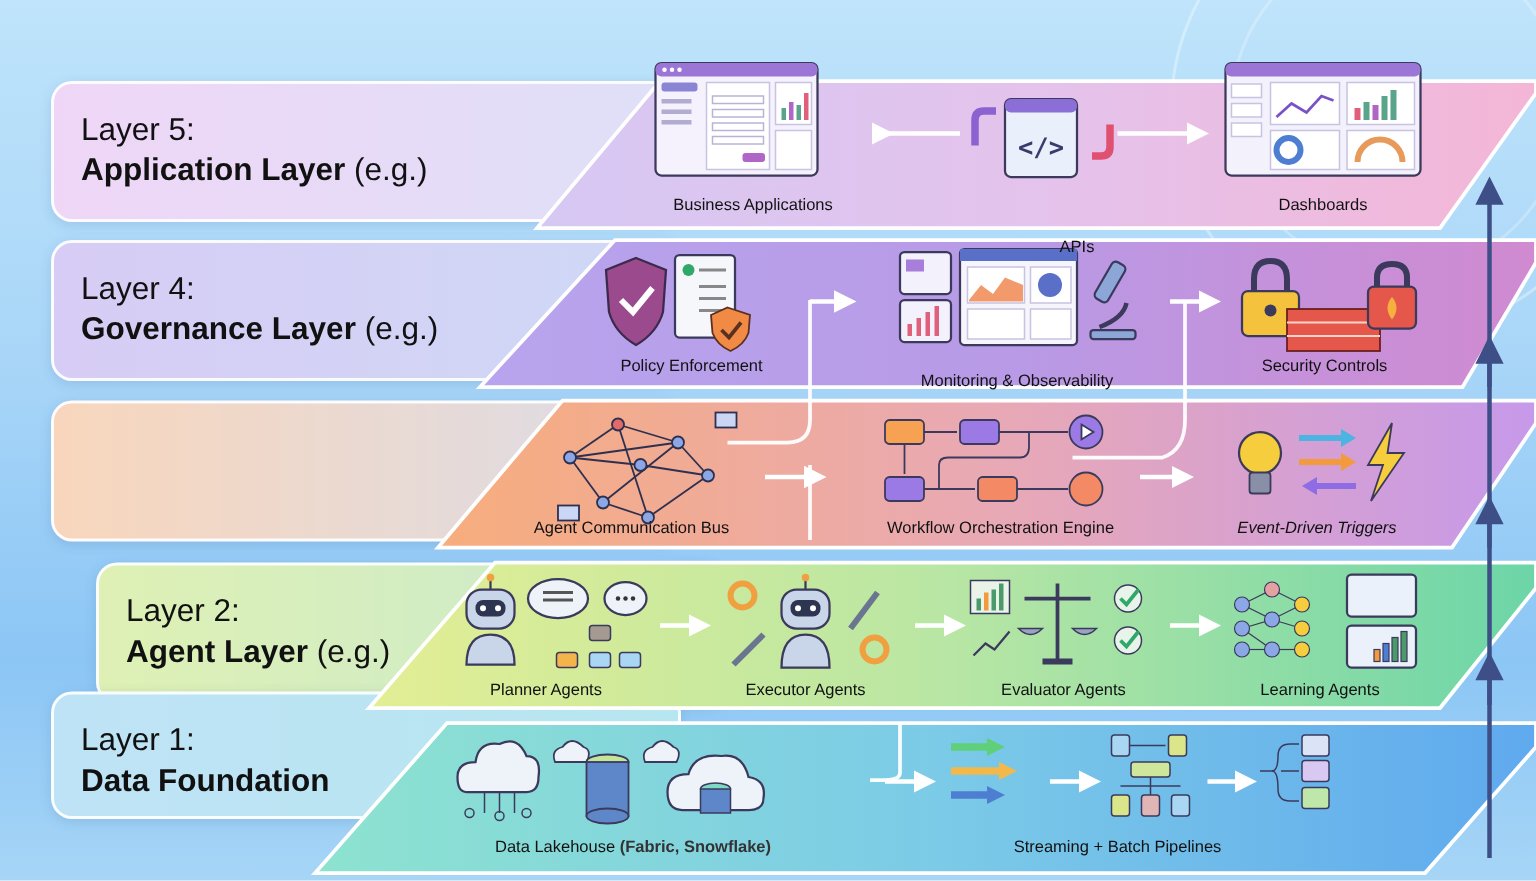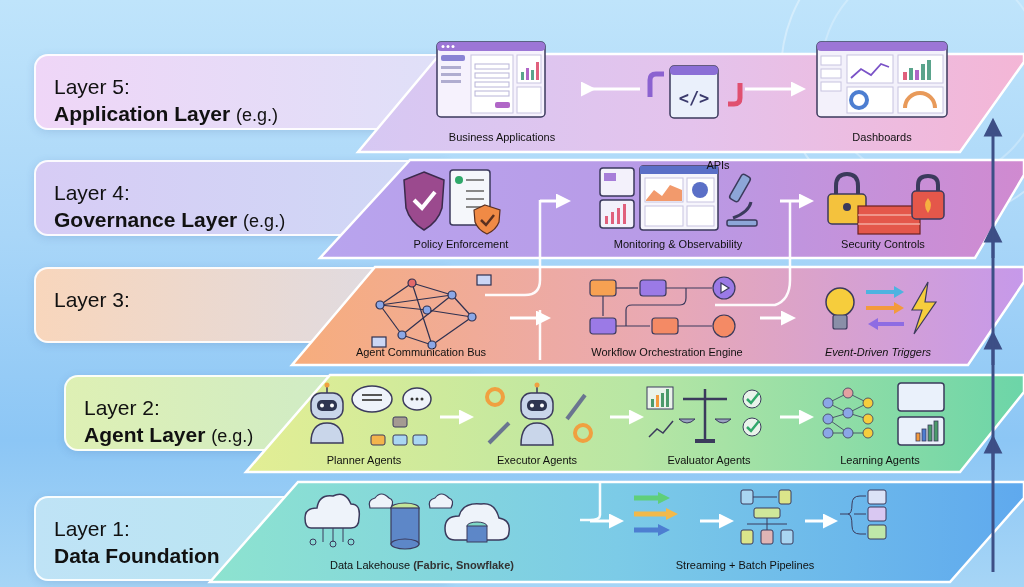--- a/index.html
+++ b/index.html
@@ -3,26 +3,26 @@
 <meta charset="utf-8">
 <style>
   html,body{margin:0;padding:0;}
   body{width:1024px;height:587px;overflow:hidden;position:relative;
     font-family:"Liberation Sans","DejaVu Sans",sans-serif;
     background:linear-gradient(180deg,#bfe4fb 0%,#a9d6f8 40%,#8cc6f5 75%,#a6d5f6 100%);}
   .bgglow{position:absolute;right:-60px;top:-80px;width:300px;height:300px;border-radius:50%;
     border:2px solid rgba(255,255,255,.35);}
   .bgglow2{position:absolute;right:-20px;top:-40px;width:220px;height:220px;border-radius:50%;
     border:2px solid rgba(255,255,255,.25);}
-  .label-card{position:absolute;left:34px;width:420px;height:76px;border-radius:14px;
+  .label-card{position:absolute;left:34px;width:420px;height:94px;border-radius:14px;
     border:2px solid rgba(255,255,255,.9);box-shadow:0 2px 8px rgba(60,100,160,.18);box-sizing:border-box;}
   .label-text{position:absolute;left:18px;top:18px;color:#111;}
   .lt-line1{font-size:21px;line-height:26px;font-weight:400;}
   .lt-line2{font-size:21px;line-height:28px;font-weight:700;}
-  .lt-eg{font-size:18px;font-weight:400;}
+  .lt-eg{font-size:21px;font-weight:400;}
   svg.main{position:absolute;left:0;top:0;}
   .item-label{position:absolute;font-size:11px;font-weight:400;color:#111;white-space:nowrap;transform:translateX(-50%);}
   .item-label .light{font-weight:700;color:#333;}
 </style>
 </head>
 <body>
 
 <div class="bgglow"></div>
 <div class="bgglow2"></div>
 
@@ -33,30 +33,29 @@
   </div>
 </div>
 <div class="label-card" style="top:160px;background:linear-gradient(90deg,#d7ccf5,#cfd9f6);">
   <div class="label-text">
     <div class="lt-line1">Layer 4:</div>
     <div class="lt-line2"><span>Governance Layer</span> <span class="lt-eg">(e.g.)</span></div>
   </div>
 </div>
 <div class="label-card" style="top:267px;background:linear-gradient(90deg,#f8d6bc,#dbdce8);">
   <div class="label-text">
-    <div class="lt-line1">Layer 3:</div>
   </div>
 </div>
 <div class="label-card" style="top:375px;background:linear-gradient(90deg,#def0b4,#c8e9cf);margin-left:30px;">
   <div class="label-text">
     <div class="lt-line1">Layer 2:</div>
     <div class="lt-line2"><span>Agent Layer</span> <span class="lt-eg">(e.g.)</span></div>
   </div>
 </div>
-<div class="label-card" style="top:496px;background:linear-gradient(90deg,#bfe3f6,#b6e6ef);height:85px;">
+<div class="label-card" style="top:461px;background:linear-gradient(90deg,#bfe3f6,#b6e6ef);height:85px;">
   <div class="label-text">
     <div class="lt-line1">Layer 1:</div>
     <div class="lt-line2"><span>Data Foundation</span></div>
   </div>
 </div>
 
 <svg class="main" width="1024" height="587" viewBox="0 0 1024 587">
   <defs>
     <linearGradient id="g5" x1="0" x2="1" y1="0" y2="0">
       <stop offset="0" stop-color="#d6c8f3"></stop>
@@ -401,21 +400,21 @@
     <rect x="238" y="15" width="18" height="14" rx="2" fill="#d9c8f2" stroke="#3b3a5c"></rect>
     <rect x="238" y="33" width="18" height="14" rx="2" fill="#bfe7a9" stroke="#3b3a5c"></rect>
   </g>
 </svg>
 
 <div class="item-label" style="left:502px;top:131px;">Business Applications</div>
 <div class="item-label" style="left:718px;top:131px;margin-top:28px;">APIs</div>
 <div class="item-label" style="left:882px;top:131px;">Dashboards</div>
 
 <div class="item-label" style="left:461px;top:238px;">Policy Enforcement</div>
-<div class="item-label" style="left:678px;top:238px;">Monitoring &amp; Observability</div>
+<div class="item-label" style="left:678px;top:248px;">Monitoring &amp; Observability</div>
 <div class="item-label" style="left:883px;top:238px;">Security Controls</div>
 
 <div class="item-label" style="left:421px;top:346px;">Agent Communication Bus</div>
 <div class="item-label" style="left:667px;top:346px;">Workflow Orchestration Engine</div>
 <div class="item-label" style="left:878px;top:346px;font-style:italic;">Event-Driven Triggers</div>
 
 <div class="item-label" style="left:364px;top:454px;">Planner Agents</div>
 <div class="item-label" style="left:537px;top:454px;">Executor Agents</div>
 <div class="item-label" style="left:709px;top:454px;">Evaluator Agents</div>
 <div class="item-label" style="left:880px;top:454px;">Learning Agents</div>

